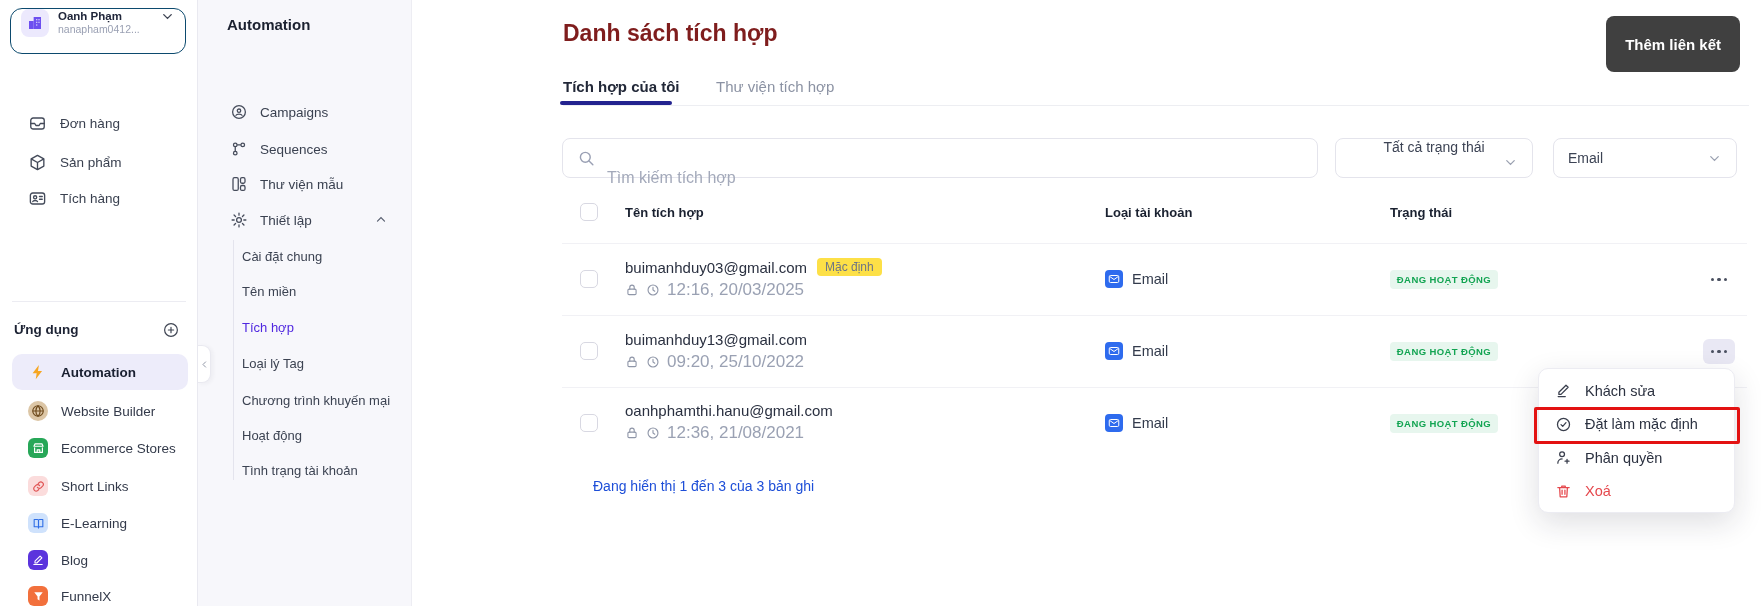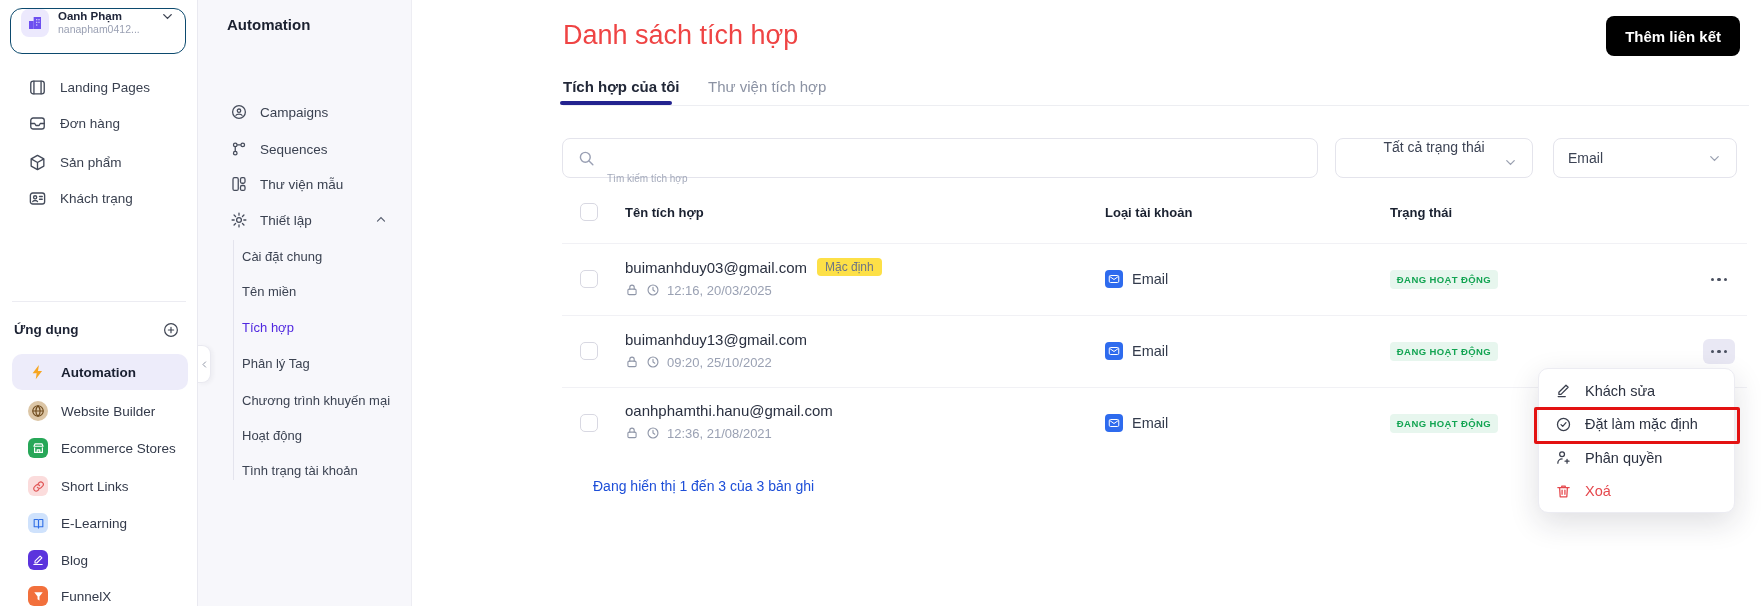--- a/index.html
+++ b/index.html
@@ -25,40 +25,40 @@
   .pane2{left:198px;top:0;width:214px;height:606px;background:#f7f7fb;border-right:1px solid #ededf3;}
   .p2-title{left:29px;top:16px;font-size:15px;font-weight:bold;color:#1b2130;}
   .p2-item{left:0;width:214px;height:28px;display:flex;align-items:center;gap:12px;padding-left:32px;font-size:13.5px;color:#3a4150;cursor:pointer;}
   .p2-item .chev-end{margin-left:auto;margin-right:24px;color:#565d6d;}
   .p2-line{left:35px;top:240px;width:1px;height:240px;background:#e4e4ed;}
   .p2-sub{left:44px;width:168px;height:26px;display:flex;align-items:center;font-size:13px;color:#3c4352;cursor:pointer;white-space:nowrap;}
   .p2-sub.active{color:#5028e0;}
   .collapse-tab{left:198px;top:345px;width:13px;height:38px;background:#fff;border:1px solid #e9e9f0;border-left:none;border-radius:0 9px 9px 0;display:flex;align-items:center;justify-content:center;color:#8a90a0;font-size:10px;cursor:pointer;box-shadow:2px 1px 4px rgba(30,34,60,.05);}
   
   .main{left:412px;top:0;width:1349px;height:606px;}
-  .page-title{left:151px;top:20px;font-size:27px;font-weight:normal;color:#ef4444;}
-  .add-btn{right:21px;top:16px;height:40px;padding:0 19px;background:#000000;border-radius:8px;color:#fff;font-size:15px;font-weight:bold;display:flex;align-items:center;border:none;cursor:pointer;}
+  .page-title{left:151px;top:20px;font-size:23px;font-weight:bold;color:#7f1d1d;}
+  .add-btn{right:21px;top:16px;height:56px;padding:0 19px;background:#404040;border-radius:8px;color:#fff;font-size:15px;font-weight:bold;display:flex;align-items:center;border:none;cursor:pointer;}
   .tab{top:78px;font-size:15px;cursor:pointer;white-space:nowrap;}
   .tab.on{left:151px;font-weight:bold;color:#222838;}
-  .tab.off{left:296px;color:#8b92a3;}
+  .tab.off{left:304px;color:#8b92a3;}
   .tab-underline{left:148px;top:101px;width:112px;height:3.5px;background:#23238f;border-radius:2px;}
   .tabs-div{left:151px;right:12px;top:105px;height:1px;background:#edeef2;}
   .search-box{left:150px;top:138px;width:756px;height:40px;border:1px solid #e4e4ec;border-radius:8px;display:flex;align-items:center;padding:0 14px;gap:9px;background:#fff;}
-  .search-box input{border:none;outline:none;flex:1;font-size:10px;color:#0f172a;background:transparent;margin-top:40px;}
+  .search-box input{border:none;outline:none;flex:1;font-size:16px;color:#0f172a;background:transparent;margin-top:40px;}
   .search-box input::placeholder{color:#a3a9ba;}
   .dd{top:138px;height:40px;border:1px solid #e4e4ec;border-radius:8px;display:flex;align-items:center;padding:0 14px;background:#fff;font-size:14px;color:#3c4354;cursor:pointer;}
   .dd .chev{margin-left:auto;color:#9aa0b0;}
   .dd1{left:923px;width:198px;flex-direction:column;}
   .dd2{left:1141px;width:184px;}
   .th{top:205px;font-size:13px;font-weight:bold;color:#1a2130;}
   .checkbox{width:18px;height:18px;border:1.5px solid #d8d8e2;border-radius:5px;background:#fff;cursor:pointer;}
   .sep{left:150px;right:14px;height:1px;background:#f1f1f5;}
   .email{font-size:15px;color:#2a3040;display:flex;align-items:center;gap:10px;height:22px;}
   .mini-badge{font-size:12px;color:#6e7585;background:#fde047;border-radius:4px;padding:2px 8px;line-height:14px;}
-  .meta{display:flex;align-items:center;gap:7px;height:16px;font-size:13px;color:#9aa1b3;justify-content:space-between;}
+  .meta{display:flex;align-items:center;gap:7px;height:16px;font-size:17px;color:#9aa1b3;justify-content:space-between;}
   .type-cell{display:flex;align-items:center;gap:9px;height:22px;font-size:14.5px;color:#333b4c;}
   .mail-sq{width:18px;height:18px;border-radius:4px;background:#2e6bee;display:flex;align-items:center;justify-content:center;}
   .status{width:108px;height:19px;background:#e7f6ee;border-radius:4px;display:flex;align-items:center;justify-content:center;font-size:9.5px;font-weight:bold;letter-spacing:.4px;color:#12a452;}
   .dots{width:32px;height:25px;display:flex;align-items:center;justify-content:center;gap:3px;cursor:pointer;border-radius:6px;}
   .dots i{width:3.5px;height:3.5px;border-radius:50%;background:#4a5060;display:block;}
   .dots.activebg{background:#e9e8f4;}
   .footer-note{left:181px;top:478px;font-size:14px;color:#1d4ed8;}
   
   .menu{left:1538px;top:368px;width:197px;height:145px;background:#fff;border:1px solid #ececf2;border-radius:10px;box-shadow:0 10px 30px rgba(25,28,50,.14);padding:5px 0;z-index:40;}
   .menu-item{height:33.5px;display:flex;align-items:center;gap:13px;padding:0 16px;font-size:14.5px;color:#2b3140;cursor:pointer;white-space:nowrap;}
@@ -83,48 +83,41 @@
         <div class="uc-name">Oanh Phạm</div>
         <div class="uc-handle">nanapham0412...</div>
       </span>
       <span class="uc-chev">
           <svg width="15" height="15" viewBox="0 0 24 24" fill="none" stroke="currentColor" stroke-width="2.2" stroke-linecap="round">
             <path d="M6 9l6 6 6-6"></path>
           </svg>
         </span>
     </div>
 
-    <div class="abs nav-item" style="top:72px">
-      <svg width="19" height="19" viewBox="0 0 24 24" fill="none" stroke="#434a59" stroke-width="1.7" stroke-linecap="round">
-          <rect x="3.5" y="4" width="17" height="16" rx="3"></rect>
-          <path d="M7.5 4v16M16.5 4v16"></path>
-        </svg>
-      <span class="lbl">Landing Pages</span>
-    </div>
     <div class="abs nav-item" style="top:108px">
       <svg width="19" height="19" viewBox="0 0 24 24" fill="none" stroke="#434a59" stroke-width="1.7" stroke-linecap="round" stroke-linejoin="round">
           <rect x="3.5" y="5" width="17" height="14" rx="3"></rect>
           <path d="M3.5 12h5l1.5 2.5h4L15.5 12h5"></path>
         </svg>
       <span class="lbl">Đơn hàng</span>
     </div>
     <div class="abs nav-item" style="top:147px">
       <svg width="19" height="19" viewBox="0 0 24 24" fill="none" stroke="#434a59" stroke-width="1.7" stroke-linejoin="round">
           <path d="M12 3l8 4.5v9L12 21l-8-4.5v-9z"></path>
           <path d="M4 7.5l8 4.5 8-4.5M12 12v9"></path>
         </svg>
       <span class="lbl">Sản phẩm</span>
     </div>
     <div class="abs nav-item" style="top:183px">
       <svg width="19" height="19" viewBox="0 0 24 24" fill="none" stroke="#434a59" stroke-width="1.7" stroke-linecap="round">
           <rect x="3" y="5" width="18" height="14" rx="3"></rect>
           <circle cx="9" cy="10.5" r="2"></circle>
           <path d="M6 16c.6-2 5.4-2 6 0M14.5 9.5H18M14.5 13H18"></path>
         </svg>
-      <span class="lbl">Khách trạng</span>
+      <span class="lbl">Tích hàng</span>
     </div>
 
     <div class="abs p1-div" style="top:301px"></div>
     <div class="abs apps-head">Ứng dụng</div>
     <div class="abs" style="left:162px;top:321px;cursor:pointer">
       <svg width="18" height="18" viewBox="0 0 24 24" fill="none" stroke="#3f4553" stroke-width="1.6" stroke-linecap="round">
           <circle cx="12" cy="12" r="8.5"></circle>
           <path d="M12 8.5v7M8.5 12h7"></path>
         </svg>
     </div>
@@ -238,21 +231,21 @@
     <div class="abs p2-sub" style="top:243px">
         <span>Cài đặt chung</span>
       </div>
     <div class="abs p2-sub" style="top:278px">
         <span>Tên miền</span>
       </div>
     <div class="abs p2-sub active" style="top:314px">
         <span>Tích hợp</span>
       </div>
     <div class="abs p2-sub" style="top:350px">
-        <span>Phân lý Tag</span>
+        <span>Loại lý Tag</span>
       </div>
     <div class="abs p2-sub" style="top:387px">
         <span>Chương trình khuyến mại</span>
       </div>
     <div class="abs p2-sub" style="top:422px">
         <span>Hoạt động</span>
       </div>
     <div class="abs p2-sub" style="top:457px">
         <span>Tình trạng tài khoản</span>
       </div>

